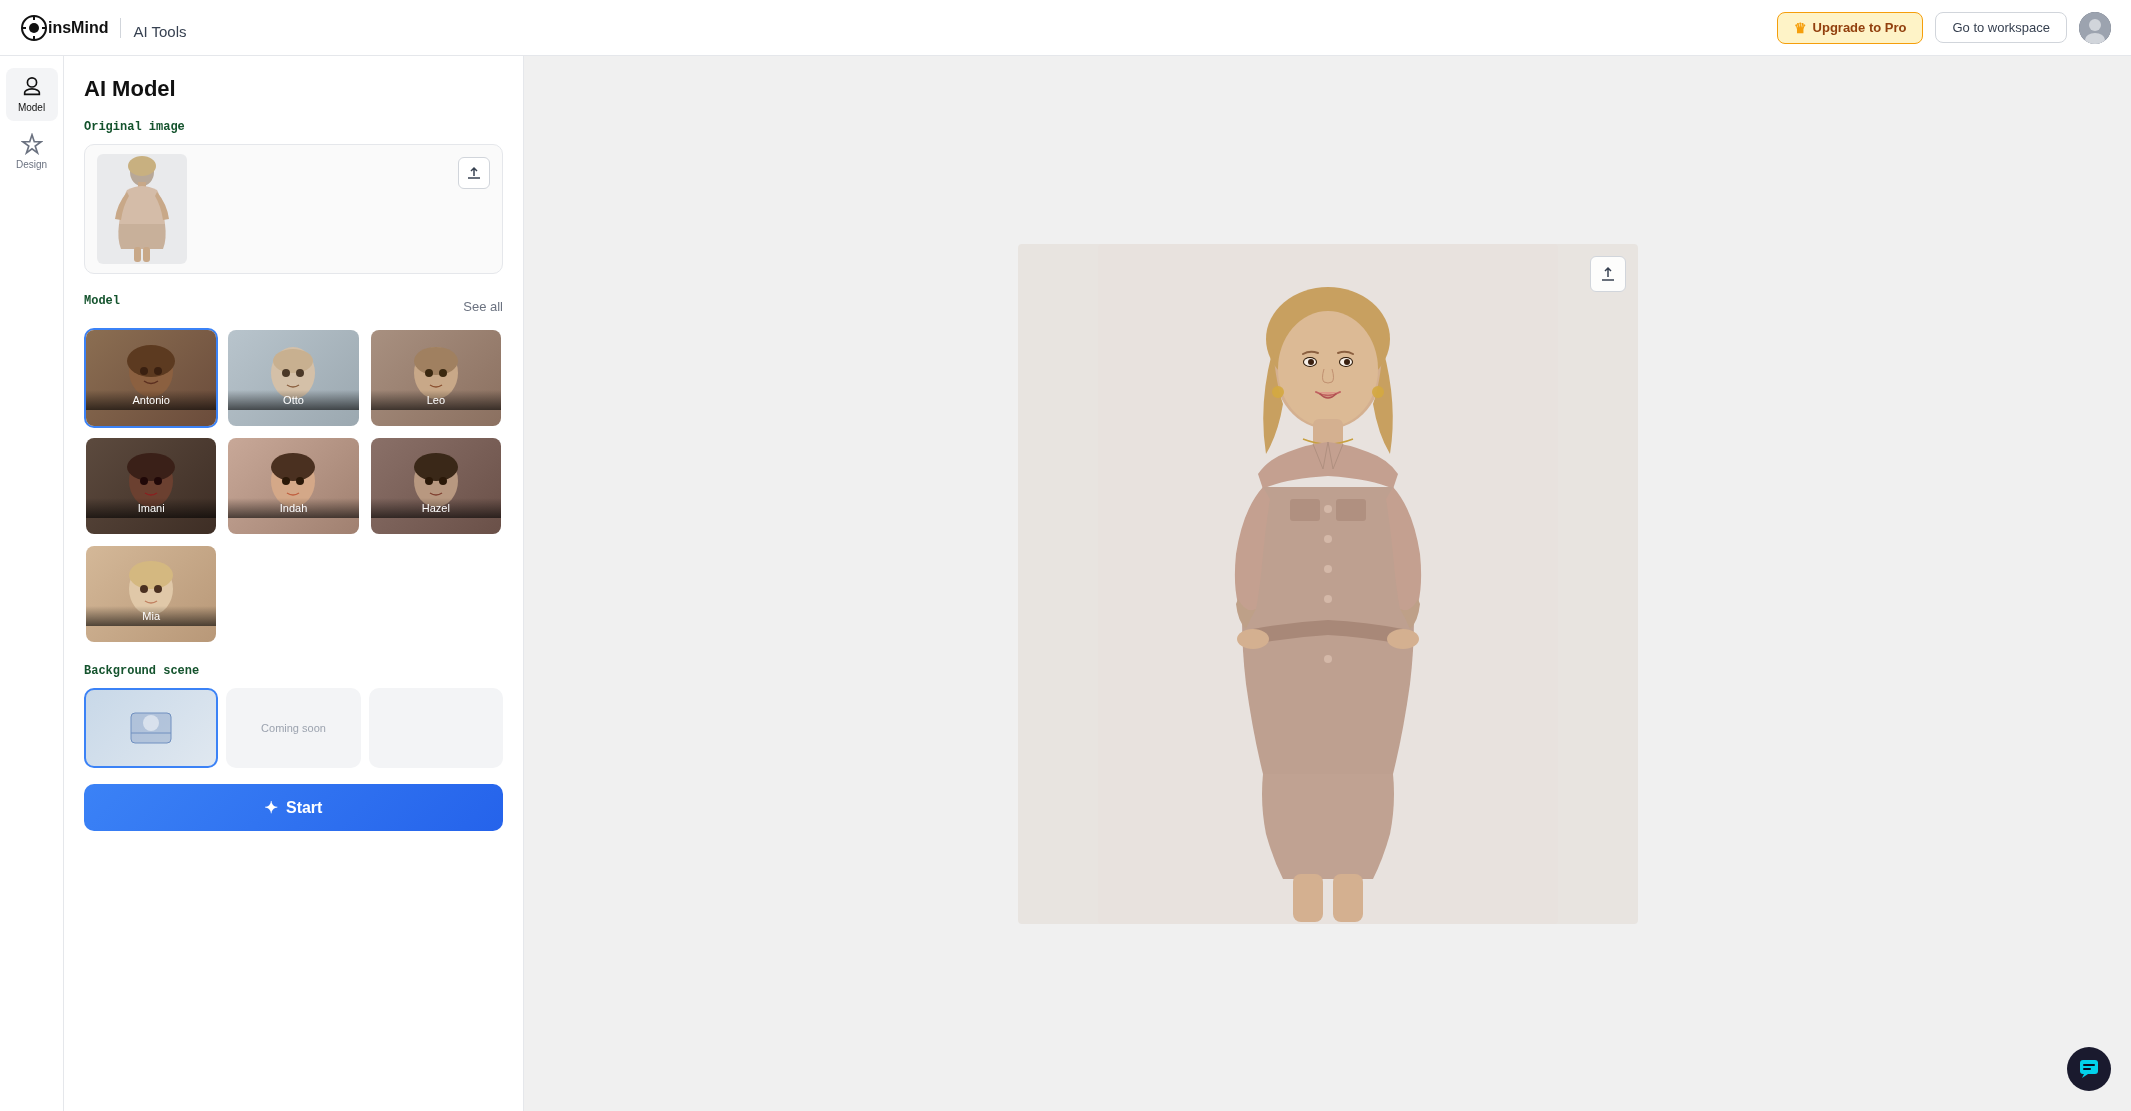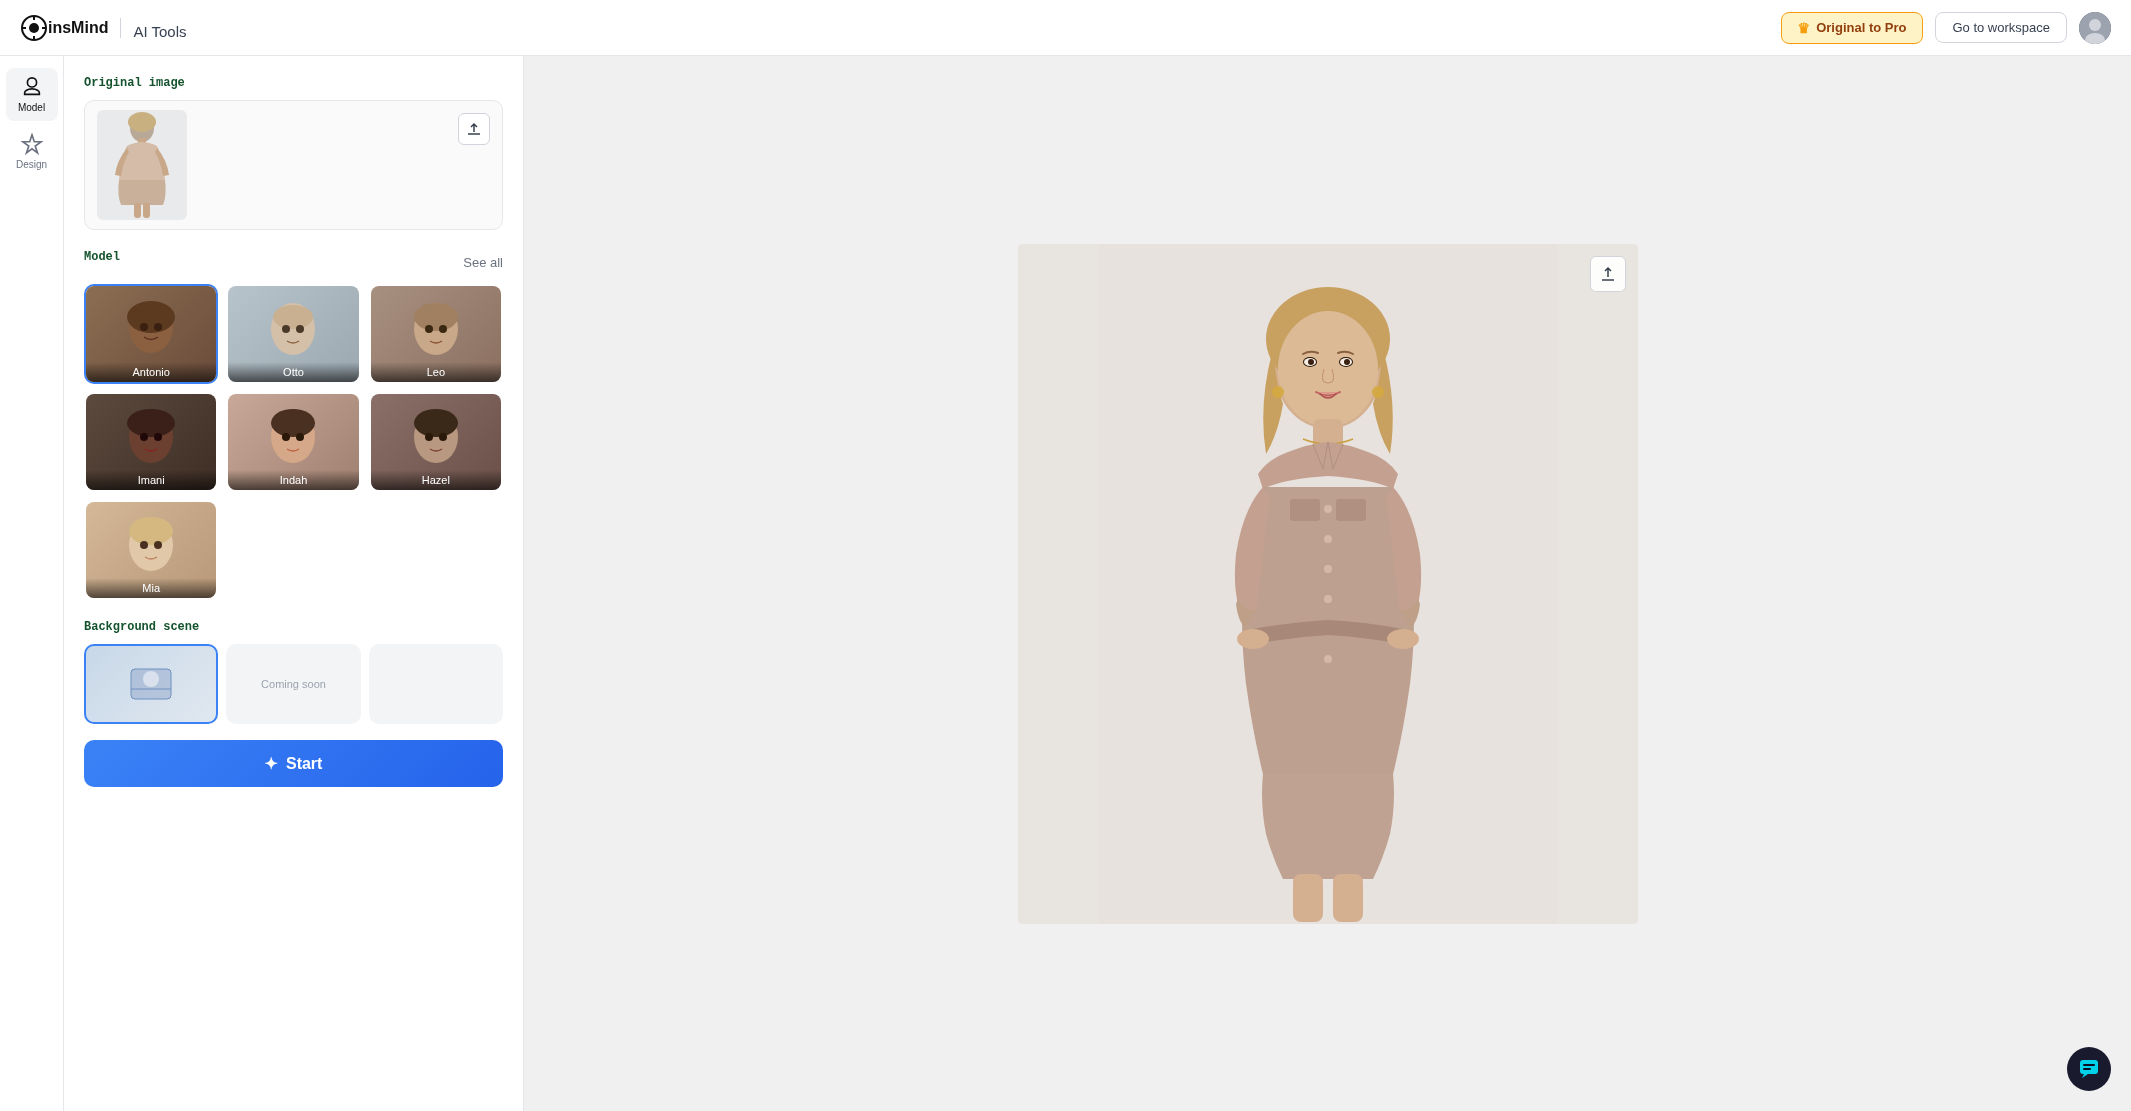--- a/index.html
+++ b/index.html
@@ -85,21 +85,21 @@
     .model-card {
       border-radius: 10px; overflow: hidden; cursor: pointer;
       border: 2px solid transparent; position: relative; height: 100px;
     }
     .model-card.selected { border-color: #3b82f6; }
     .model-card-img {
       width: 100%; height: 100%; object-fit: cover;
       display: flex; align-items: center; justify-content: center;
     }
     .model-card-label {
-      position: absolute; bottom: 0; left: 0; right: 0;
+      position: absolute; bottom: 16px; left: 0; right: 0;
       background: linear-gradient(transparent, rgba(0,0,0,0.6));
       color: #fff; font-size: 11px; font-weight: 500;
       padding: 4px 6px; text-align: center;
     }
 
     
     .antonio-bg { background: linear-gradient(135deg, #8B6E52 0%, #6B4C3B 100%); }
     .otto-bg { background: linear-gradient(135deg, #B8C4CC 0%, #9BA8B0 100%); }
     .leo-bg { background: linear-gradient(135deg, #A89080 0%, #8B7060 100%); }
     .imani-bg { background: linear-gradient(135deg, #5C4A3E 0%, #3E2E25 100%); }
@@ -172,21 +172,21 @@
         <line x1="22" y1="14" x2="26" y2="14" stroke="#111" stroke-width="2"></line>
       </svg>
       <span>insMind</span>
     </div>
     <div class="divider-v"></div>
     <span class="ai-tools-label">AI Tools</span>
   </div>
   <div class="header-right">
     <button class="upgrade-btn">
       <span class="crown-icon">♛</span>
-      <span>Original to Pro</span>
+      <span>Upgrade to Pro</span>
     </button>
     <button class="workspace-btn">Go to workspace</button>
     <div class="avatar">
       <svg viewBox="0 0 32 32" fill="none" width="32" height="32">
         <circle cx="16" cy="16" r="16" fill="#9ca3af"></circle>
         <circle cx="16" cy="13" r="6" fill="#d1d5db"></circle>
         <ellipse cx="16" cy="28" rx="10" ry="7" fill="#d1d5db"></ellipse>
       </svg>
     </div>
   </div>
@@ -204,20 +204,21 @@
     </div>
     <div class="icon-sidebar-item">
       <svg viewBox="0 0 24 24" fill="none" stroke="currentColor" stroke-width="1.8">
         <path d="M12 2l2.5 7.5H22l-6.5 4.7 2.5 7.5L12 17.3l-6 4.4 2.5-7.5L2 9.5h7.5z"></path>
       </svg>
       <span>Design</span>
     </div>
   </nav>
 
   <aside class="panel">
+    <h1 class="panel-title">AI Model</h1>
 
     <div class="section-label">Original image</div>
     <div class="original-image-box">
       <div class="orig-img-preview">
 
         <svg width="70" height="110" viewBox="0 0 70 110">
 
           <ellipse cx="35" cy="18" rx="12" ry="14" fill="#b8a898"></ellipse>
 
           <ellipse cx="35" cy="12" rx="14" ry="10" fill="#c8b080"></ellipse>

